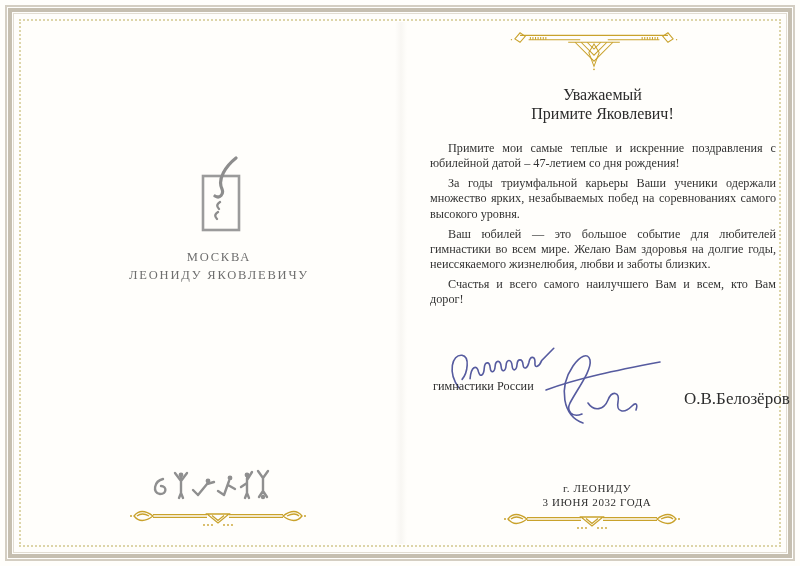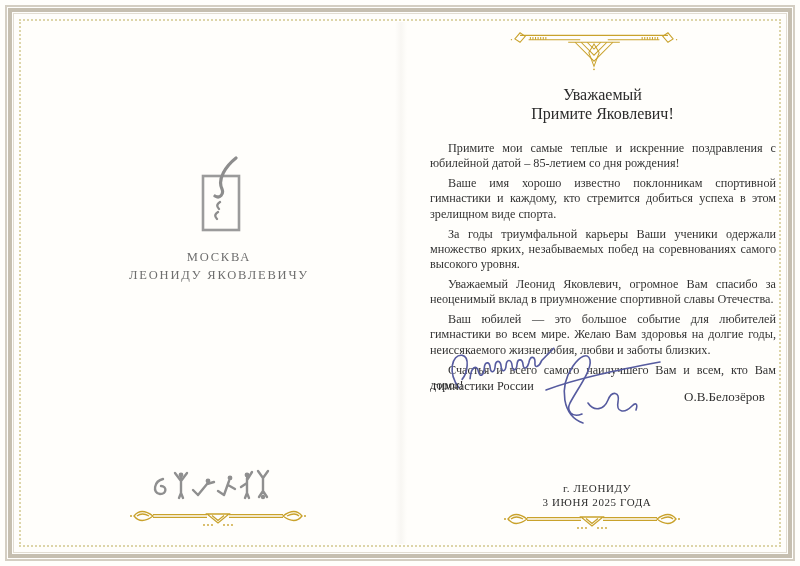--- a/index.html
+++ b/index.html
@@ -23,21 +23,21 @@
   
   .ornament-top{position:absolute;left:508px;top:26px;}
   .salutation{position:absolute;left:430px;top:86px;width:345px;text-align:center;
     font-weight:normal;font-size:16px;line-height:1.18;color:#2b2b2b;}
   .letter-body{position:absolute;left:430px;top:141px;width:346px;color:#333;
     font-size:12.2px;line-height:1.24;text-align:justify;}
   .letter-body p{margin:0 0 5px 0;text-indent:18px;}
   .sig1{position:absolute;left:443px;top:340px;transform:rotate(-5deg);}
   .sig2{position:absolute;left:528px;top:348px;}
   .signer-title{position:absolute;left:433px;top:378px;font-size:12.2px;line-height:1.35;color:#2e2e2e;}
-  .signer-name{position:absolute;left:684px;top:389px;font-size:13px;color:#2e2e2e;}
+  .signer-name{position:absolute;left:684px;top:389px;font-size:17px;color:#2e2e2e;}
   .footer{position:absolute;left:428px;top:481px;width:338px;text-align:center;
     font-size:11px;letter-spacing:0.6px;line-height:1.3;color:#2e2e2e;}
   .divider-right{position:absolute;left:502px;top:506px;}
 </style>
 </head>
 <body>
 
 <div class="stage">
 
   <div class="frame-a"></div>
@@ -114,24 +114,22 @@
       <path d="M100,18 L94,28 L100,44 L106,28 Z"></path>
       <circle cx="100" cy="47.5" r="1" fill="#c9a22c" stroke="none"></circle>
     </svg>
 
     <div class="salutation">
       <div>Уважаемый</div>
       <div>Примите Яковлевич!</div>
     </div>
 
     <div class="letter-body">
-      <p>Примите мои самые теплые и искренние поздравления с юбилейной датой – 85-летием со дня рождения!</p>
-      <p>Ваше имя хорошо известно поклонникам спортивной гимнастики и каждому, кто стремится добиться успеха в этом зрелищном виде спорта.</p>
+      <p>Примите мои самые теплые и искренние поздравления с юбилейной датой – 47-летием со дня рождения!</p>
       <p>За годы триумфальной карьеры Ваши ученики одержали множество ярких, незабываемых побед на соревнованиях самого высокого уровня.</p>
-      <p>Уважаемый Леонид Яковлевич, огромное Вам спасибо за неоценимый вклад в приумножение спортивной славы Отечества.</p>
       <p>Ваш юбилей — это большое событие для любителей гимнастики во всем мире. Желаю Вам здоровья на долгие годы, неиссякаемого жизнелюбия, любви и заботы близких.</p>
       <p>Счастья и всего самого наилучшего Вам и всем, кто Вам дорог!</p>
     </div>
 
     <svg class="sig1" width="160" height="48" viewBox="0 0 160 48" stroke="#565b9f" stroke-width="1.6" fill="none" stroke-linecap="round">
       <path d="M14,42 C4,26 10,8 20,10 C28,12 24,28 18,34"></path>
       <path d="M26,34 C28,22 34,20 35,28 C36,34 40,32 41,25 C42,18 47,18 47,25 C47,31 51,30 52,24
                C53,17 58,18 58,25 C58,31 62,30 63,24 C64,17 69,18 69,25 C69,31 73,30 74,24
                C75,18 80,18 80,25 C80,30 84,29 86,23 C88,16 93,17 92,24 C91,30 96,28 99,22 L112,11"></path>
     </svg>
@@ -143,21 +141,21 @@
     </svg>
 
     <div class="signer-title">
       <div>гимнастики России</div>
     </div>
 
     <div class="signer-name">О.В.Белозёров</div>
 
     <div class="footer">
       <div>г. ЛЕОНИДУ</div>
-      <div>3 ИЮНЯ 2025 ГОДА</div>
+      <div>3 ИЮНЯ 2032 ГОДА</div>
     </div>
 
     <svg class="divider-right" width="180" height="26" viewBox="0 0 180 26" stroke="#c9a22c" stroke-width="1.3" fill="none">
       <circle cx="3" cy="13" r="1" fill="#c9a22c" stroke="none"></circle>
       <path d="M6,13 Q13,4 25,13 Q13,22 6,13 Z M9,13 Q14,9 21,13"></path>
       <path d="M25,11.6 H79 M25,14.4 H79 M101,11.6 H155 M101,14.4 H155"></path>
       <path d="M79,11 H101 L90,20 Z M84,12.5 L90,17.5 L96,12.5"></path>
       <g fill="#c9a22c" stroke="none">
         <circle cx="76" cy="22" r="0.9"></circle>
           <circle cx="80" cy="22" r="0.9"></circle>

